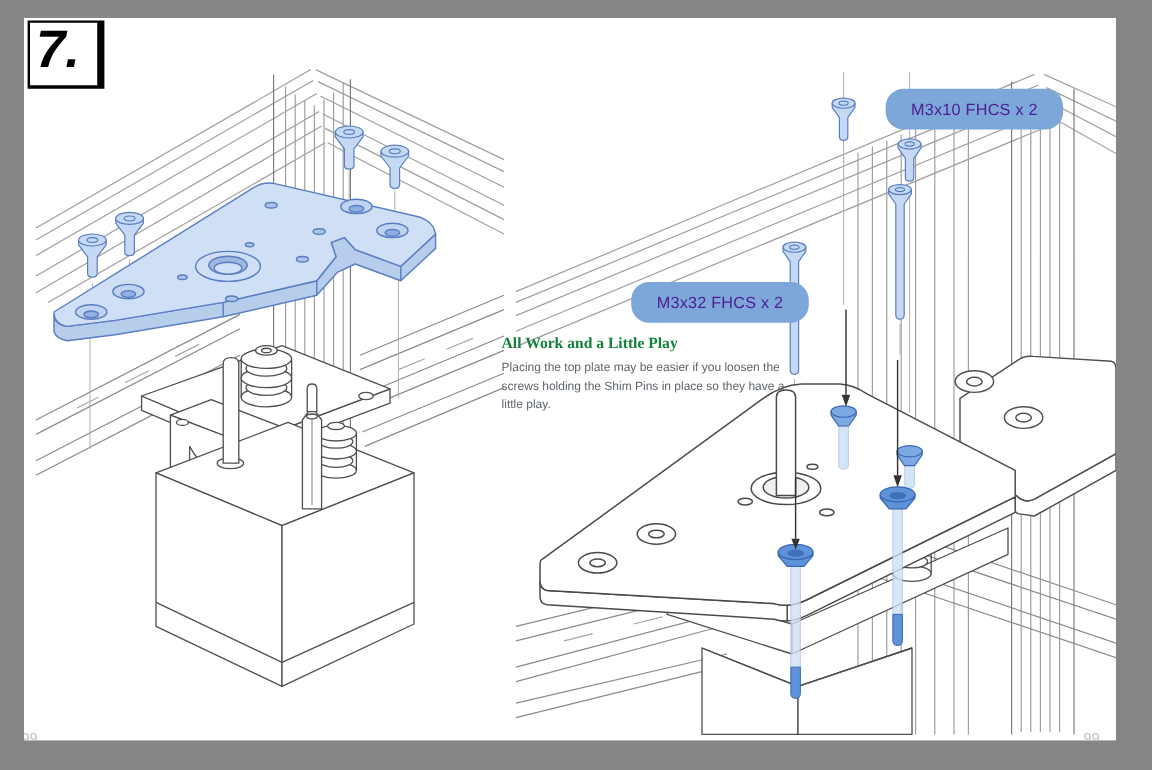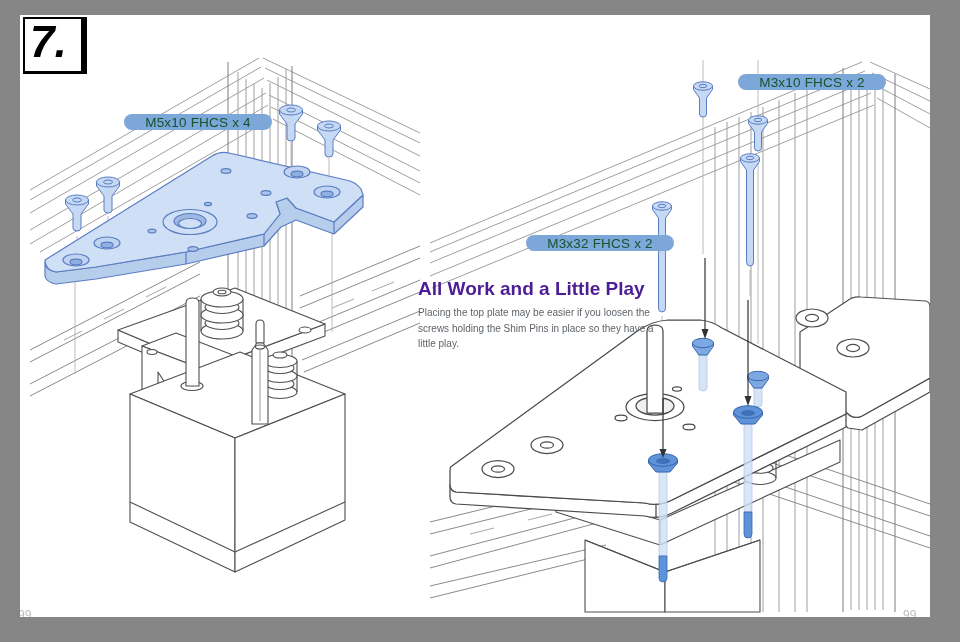--- a/index.html
+++ b/index.html
@@ -1,29 +1,29 @@
 <!DOCTYPE html>
 <html><head>
 <meta charset="utf-8">
 <style>
   html,body{margin:0;padding:0;background:#868686;font-family:"Liberation Sans",sans-serif;}
   .frame{position:relative;width:960px;height:642px;background:#868686;overflow:hidden;}
   .page{position:absolute;left:20px;top:15px;right:30px;bottom:25px;background:#ffffff;overflow:hidden;}
   .canvas{position:absolute;left:-20px;top:-15px;width:960px;height:642px;}
   svg.art{position:absolute;left:0;top:0;}
   .pill{position:absolute;display:flex;align-items:center;justify-content:center;
-        background:#7da6d9;color:#14532d;font-size:13.5px;letter-spacing:.2px;
-        border-radius:15px;height:16px;white-space:nowrap;}
+        background:#7da6d9;color:#4c1d95;font-size:13.5px;letter-spacing:.2px;
+        border-radius:15px;height:34px;white-space:nowrap;}
   .step-box{position:absolute;left:23px;top:17px;width:64px;height:57px;background:#ffffff;
             border:2px solid #000;border-right-width:6px;border-bottom-width:3px;
             box-sizing:border-box;display:flex;align-items:center;padding-left:5px;}
   .step-box span{font-style:italic;font-weight:bold;font-size:44px;line-height:1;color:#000;
                  transform:translateY(-3px);}
   .note{position:absolute;left:418px;top:278px;width:248px;}
-  .note h4{margin:0 0 5px 0;font-size:19px;font-weight:bold;color:#4c1d95;}
+  .note h4{margin:0 0 5px 0;font-size:13px;font-weight:bold;color:#15803d;font-family:Liberation Serif, serif;}
   .note p{margin:0;font-size:10px;line-height:1.55;color:#5d646a;}
   .pagenum{position:absolute;top:608px;color:#bdbdbd;font-size:12px;}
   .pagenum.left{left:18px;}
   .pagenum.right{left:903px;}
 </style>
 </head>
 <body>
 
 <div class="frame">
   <div class="page">
@@ -212,21 +212,20 @@
             <path d="M744.5,396 L751.5,396 L748,406 Z" stroke="none"></path>
           <path d="M663,398 V449" fill="none"></path>
             <path d="M659.5,449 L666.5,449 L663,458 Z" stroke="none"></path>
         </g>
       </svg>
 
       <div class="step-box">
         <span>7.</span>
       </div>
 
-      <div class="pill" style="left:124px;top:114px;width:148px;">M5x10 FHCS x 4</div>
       <div class="pill" style="left:738px;top:74px;width:148px;">M3x10 FHCS x 2</div>
       <div class="pill" style="left:526px;top:235px;width:148px;">M3x32 FHCS x 2</div>
 
       <div class="note">
         <h4>All Work and a Little Play</h4>
         <p>Placing the top plate may be easier if you loosen the screws holding the Shim Pins in place so they have a little play.</p>
       </div>
 
       <div class="pagenum left">99</div>
       <div class="pagenum right">99</div>

